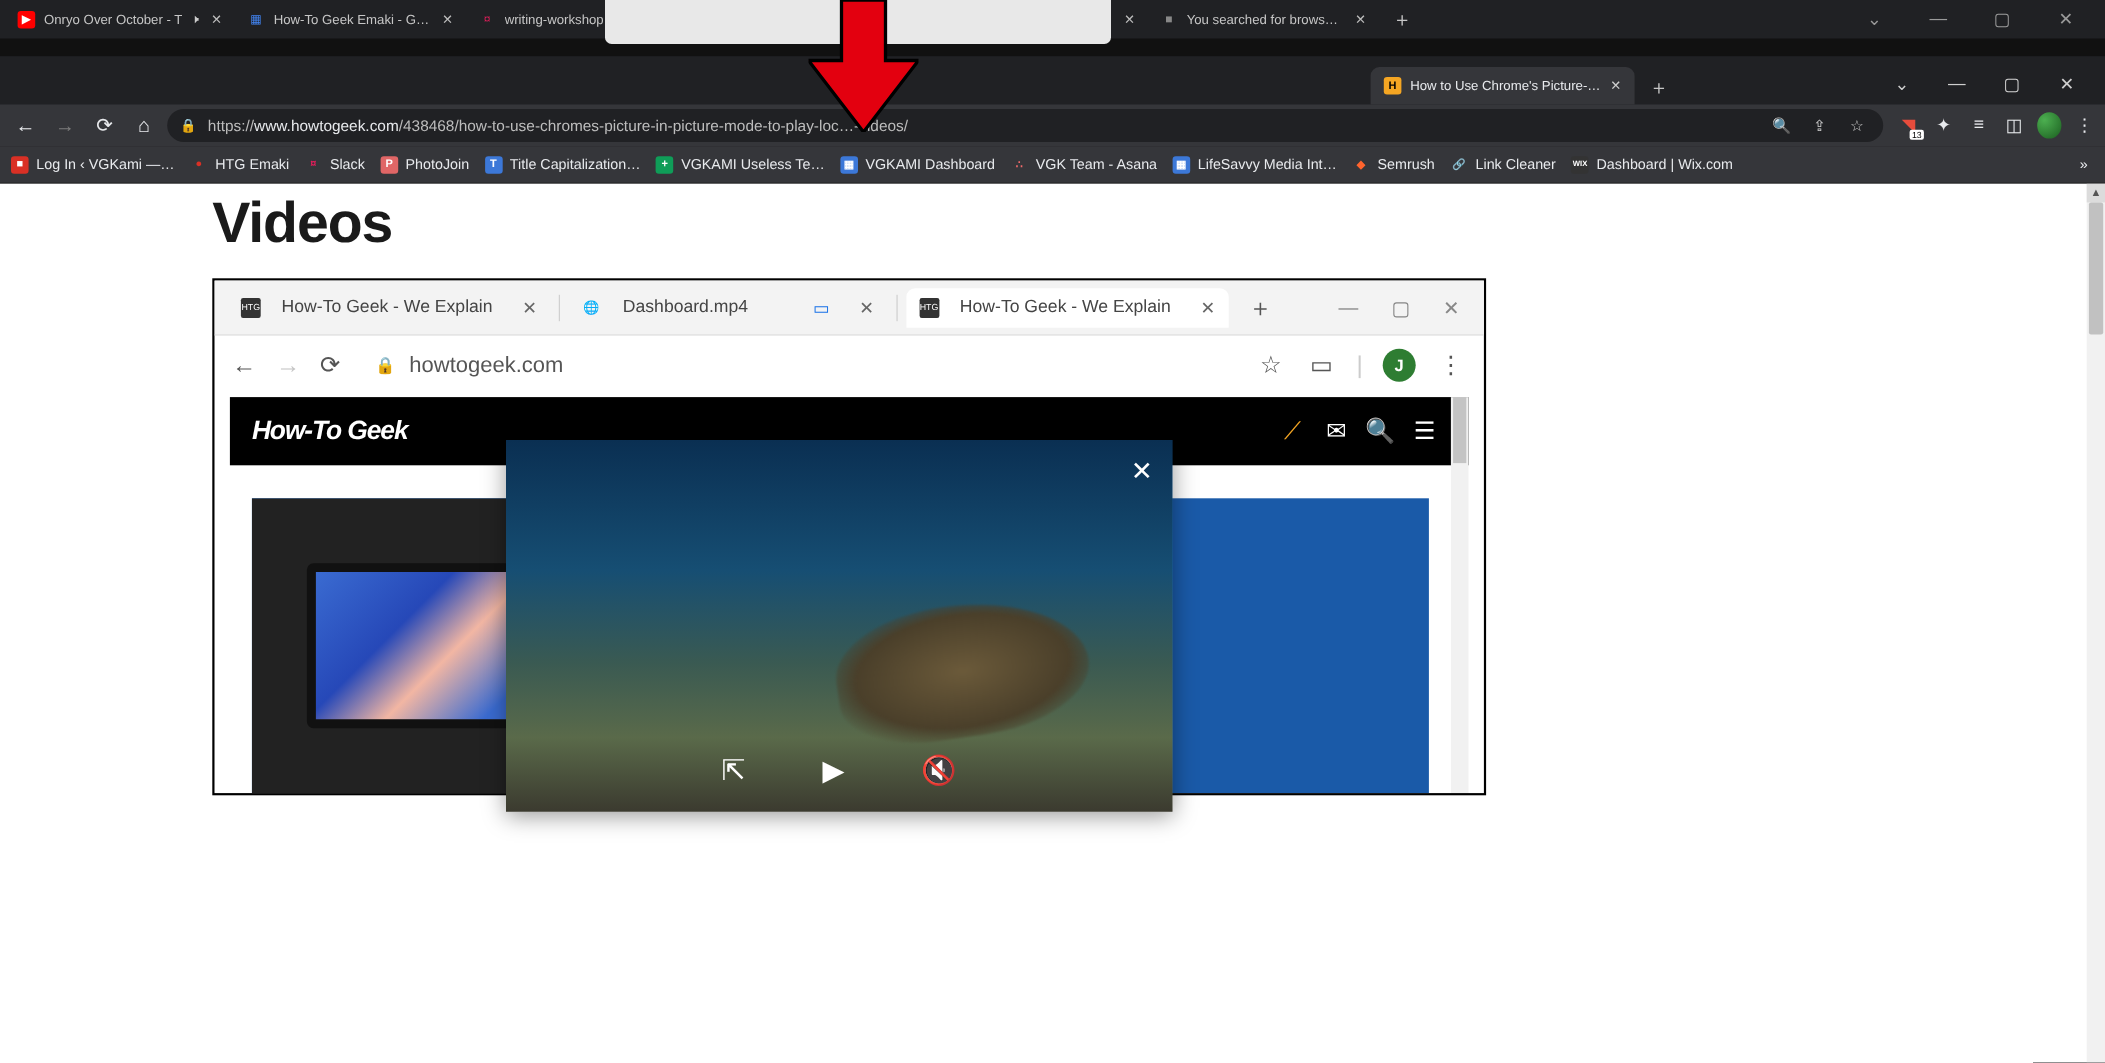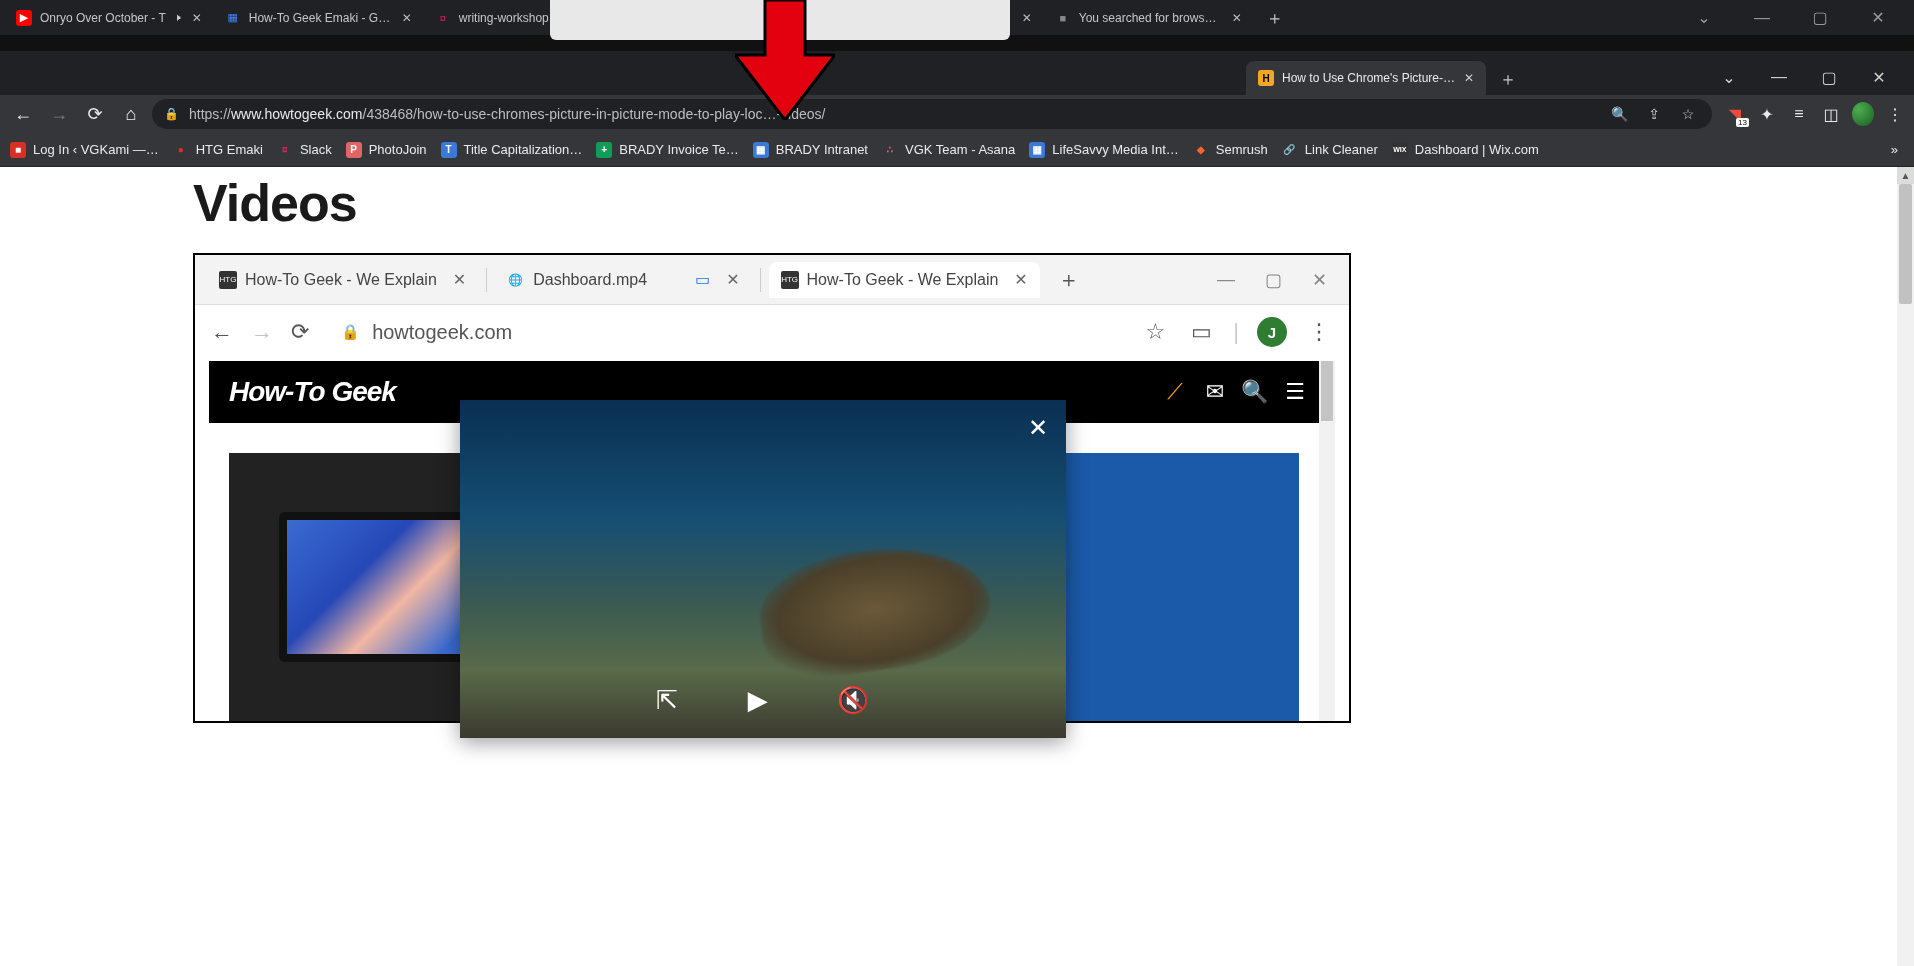--- a/index.html
+++ b/index.html
@@ -60,40 +60,40 @@
 .article h1 { font-size: 52px; font-weight: 800; color: #1a1a1a; letter-spacing: -1px; margin-top: 6px; }
 .article .lede { font-size: 19px; color: #2b2b2b; margin-top: 22px; line-height: 1.4; max-width: 1010px; }
 .article .meta { margin-top: 20px; font-size: 12px; color: #7a7a7a; letter-spacing: .3px; }
 .article .meta .by { }
 .article .meta .author { color: #5a5a5a; font-weight: 600; }
 .article .meta .pub { margin-left: 16px; }
 
 
 .hero { margin-top: 20px; width: 1158px; height: 470px; border: 2px solid #000; background: #fff; position: relative; overflow: hidden; }
 .hero-tabs { height: 50px; background: #f3f3f3; display: flex; align-items: center; padding: 0 12px; gap: 8px; border-bottom: 1px solid #ddd; }
-.htab { display: flex; align-items: center; gap: 8px; height: 36px; padding: 0 12px; font-size: 16px; color: #444; border-radius: 8px 8px 0 0; }
+.htab { display: flex; align-items: center; gap: 19px; height: 36px; padding: 0 12px; font-size: 16px; color: #444; border-radius: 8px 8px 0 0; }
 .htab.active { background: #fff; }
 .htab .x { color: #666; margin-left: 8px; }
 .htab .fic { width: 18px; height: 18px; display: flex; align-items: center; justify-content: center; font-size: 12px; }
 .hsep { width: 1px; height: 24px; background: #ccc; }
 .hplus { width: 30px; height: 30px; color: #555; display: flex; align-items: center; justify-content: center; font-size: 22px; margin-left: 6px; }
 .hwin { margin-left: auto; display: flex; gap: 30px; color: #888; font-size: 18px; padding-right: 10px; }
 
 .hero-tool { height: 54px; display: flex; align-items: center; padding: 0 16px; gap: 18px; font-size: 22px; color: #555; }
 .hero-tool .dis { color: #c4c4c4; }
 .hero-tool .hurl { flex: 1; display: flex; align-items: center; gap: 12px; font-size: 20px; color: #555; padding-left: 14px; }
 .hero-tool .hurl .lock { font-size: 15px; color: #777; }
 .hero-tool .ric { width: 28px; text-align: center; }
 .hero-tool .hav { width: 30px; height: 30px; border-radius: 50%; background: #2e7d32; color: #fff; display: flex; align-items: center; justify-content: center; font-size: 15px; font-weight: 600; }
 
 .hero-site { position: absolute; left: 14px; right: 14px; top: 106px; bottom: 0; background: #fff; }
 .hero-scroll { position: absolute; right: 0; top: 0; bottom: 0; width: 16px; background: #f1f1f1; }
 .hero-scroll::before { content: ""; position: absolute; top: 0; left: 2px; right: 2px; height: 60px; background: #c4c4c4; }
 .site-hdr { height: 62px; background: #000; display: flex; align-items: center; padding: 0 20px; color: #fff; }
-.site-logo { font-size: 28px; font-weight: 800; font-style: italic; letter-spacing: -1px; white-space: nowrap; }
+.site-logo { font-size: 24px; font-weight: 800; font-style: italic; letter-spacing: -1px; white-space: nowrap; }
 .site-hdr .sp { flex: 1; }
 .site-hdr .hic { width: 40px; text-align: center; font-size: 22px; color: #f5a623; }
 .site-hdr .hic.w { color: #fff; }
 
 .site-body { position: absolute; left: 20px; right: 36px; top: 92px; bottom: 0; background: #1a5aa8; display: flex; overflow: hidden; }
 .laptop { width: 340px; height: 100%; background: #222; position: relative; display: flex; align-items: center; justify-content: center; }
 .laptop .screen { width: 240px; height: 150px; border: 8px solid #111; border-radius: 6px; background: linear-gradient(135deg, #3a6bd1 0%, #2648b8 35%, #f2b6a3 55%, #3a6bd1 80%); }
 .site-text { flex: 1; padding: 30px 20px 10px 30px; color: #fff; }
 .site-text .t { font-size: 36px; font-weight: 800; line-height: 1.12; white-space: pre-line; }
 .site-text .by { margin-top: 18px; font-size: 18px; color: #e0e7f3; }
@@ -215,25 +215,25 @@
   <div class="bm">
       <span class="bic" style="background:#e06666;color:#fff">P</span>
       <span>PhotoJoin</span>
     </div>
   <div class="bm">
       <span class="bic" style="background:#3c78d8;color:#fff">T</span>
       <span>Title Capitalization…</span>
     </div>
   <div class="bm">
       <span class="bic" style="background:#0f9d58;color:#fff">+</span>
-      <span>BRADY Invoice Te…</span>
+      <span>VGKAMI Useless Te…</span>
     </div>
   <div class="bm">
       <span class="bic" style="background:#3c78d8;color:#fff">▦</span>
-      <span>BRADY Intranet</span>
+      <span>VGKAMI Dashboard</span>
     </div>
   <div class="bm">
       <span class="bic" style="color:#f06a6a">∴</span>
       <span>VGK Team - Asana</span>
     </div>
   <div class="bm">
       <span class="bic" style="background:#3c78d8;color:#fff">▦</span>
       <span>LifeSavvy Media Int…</span>
     </div>
   <div class="bm">

